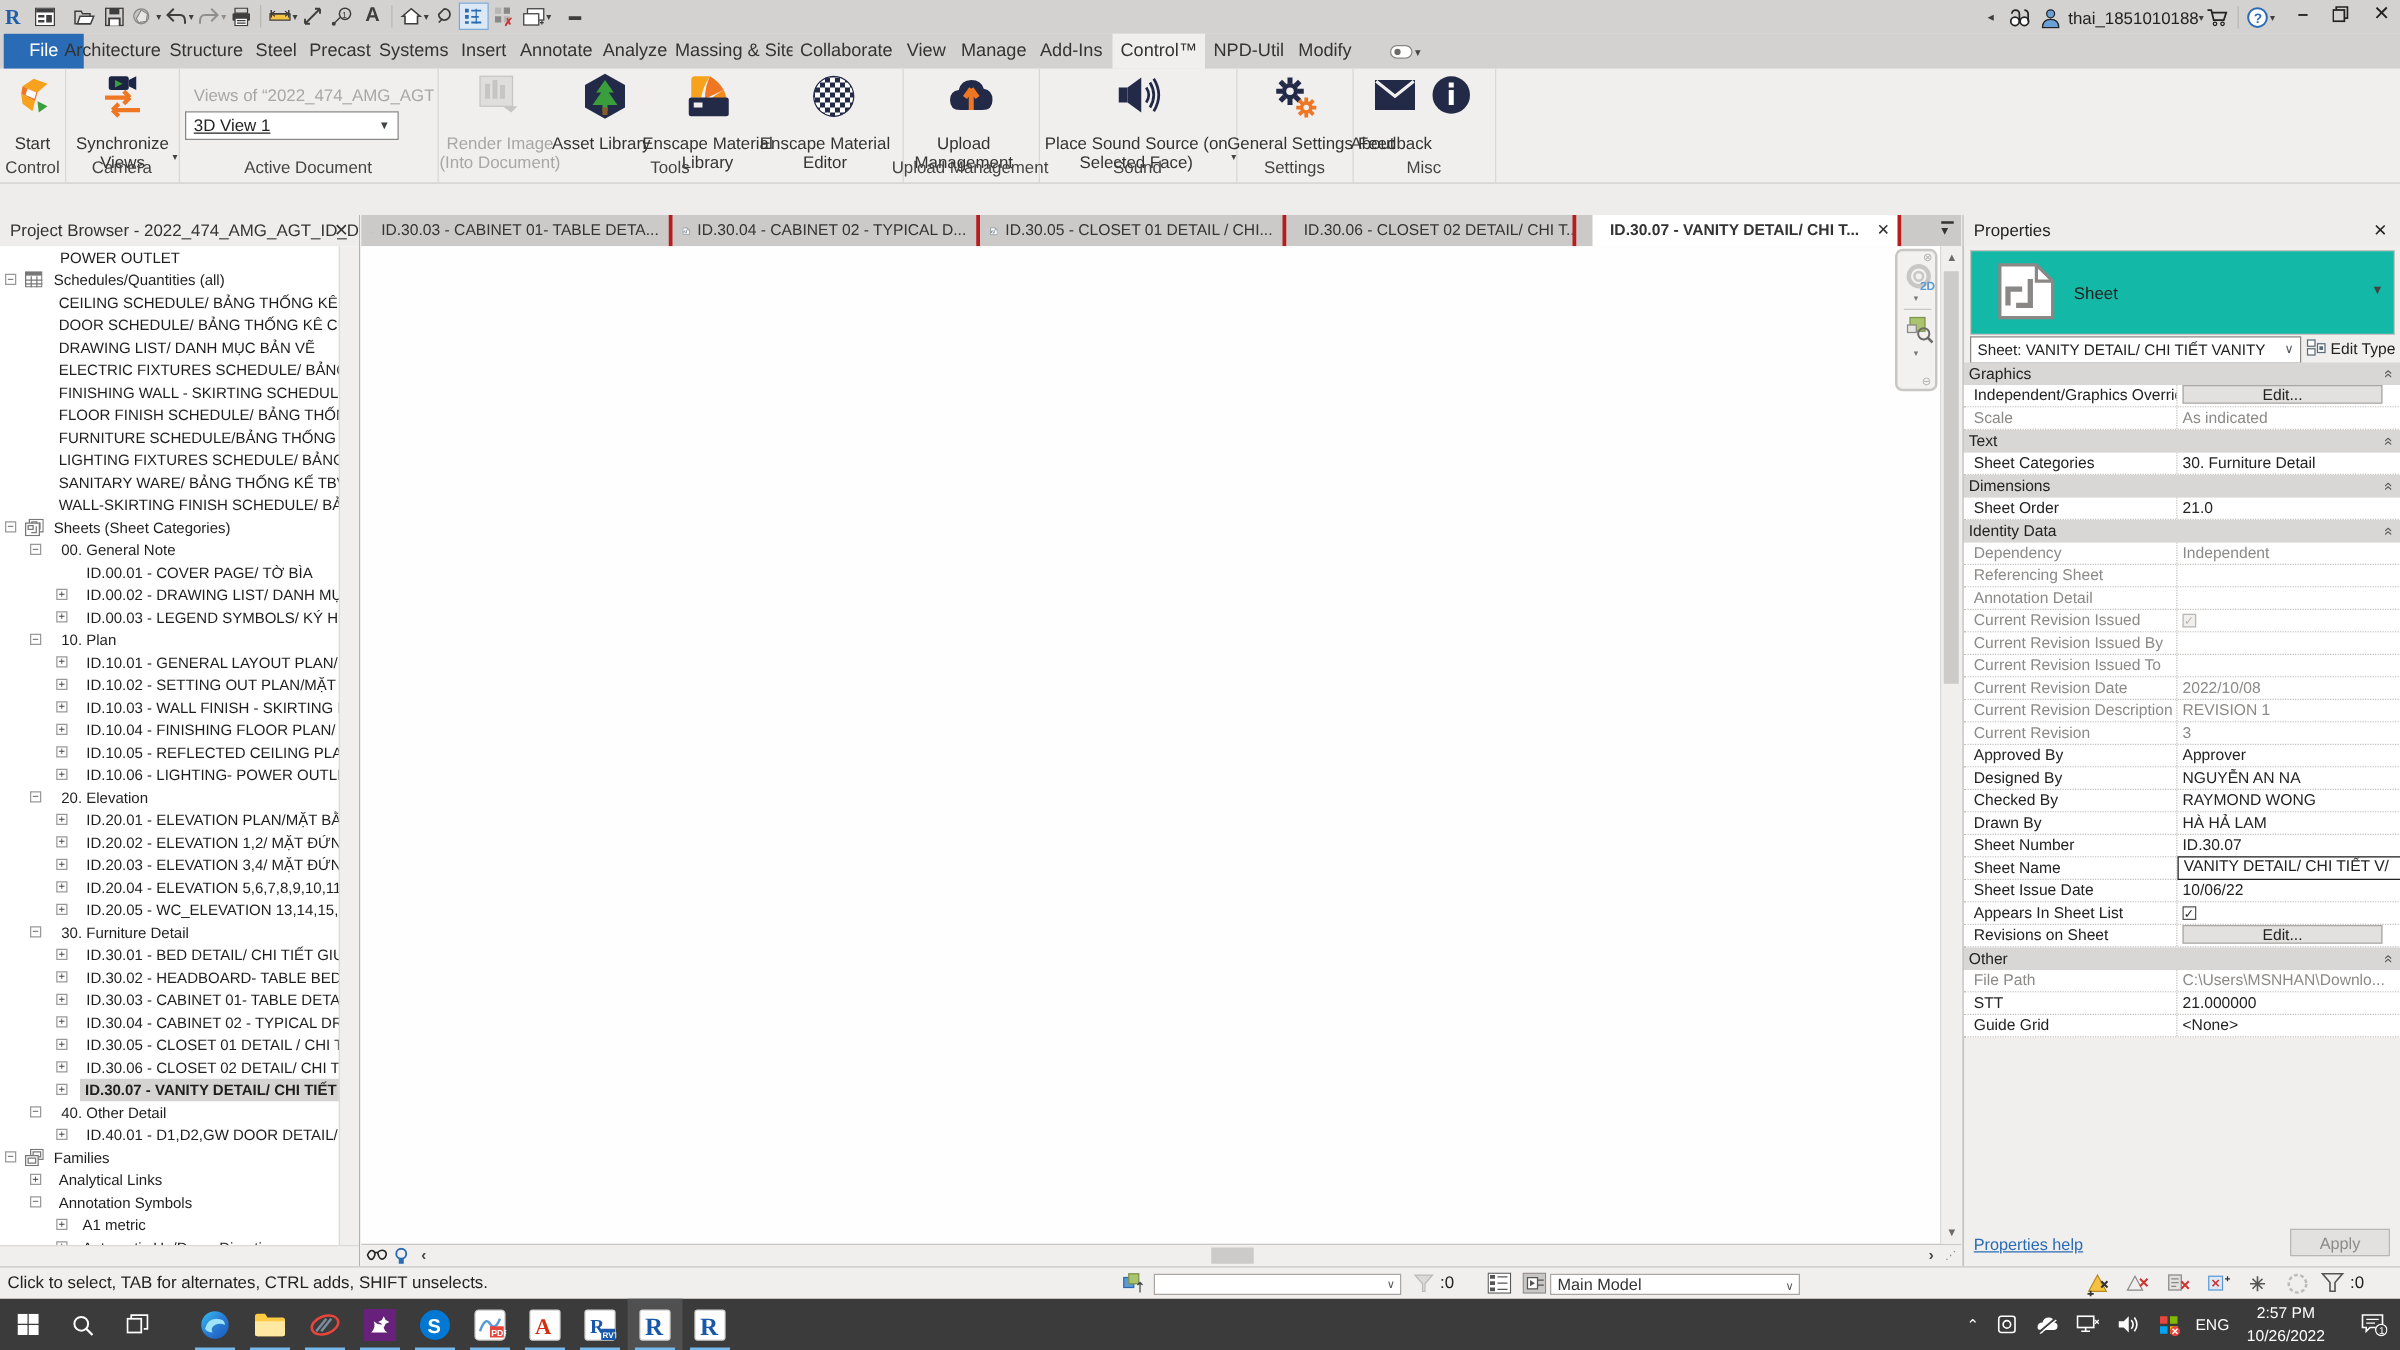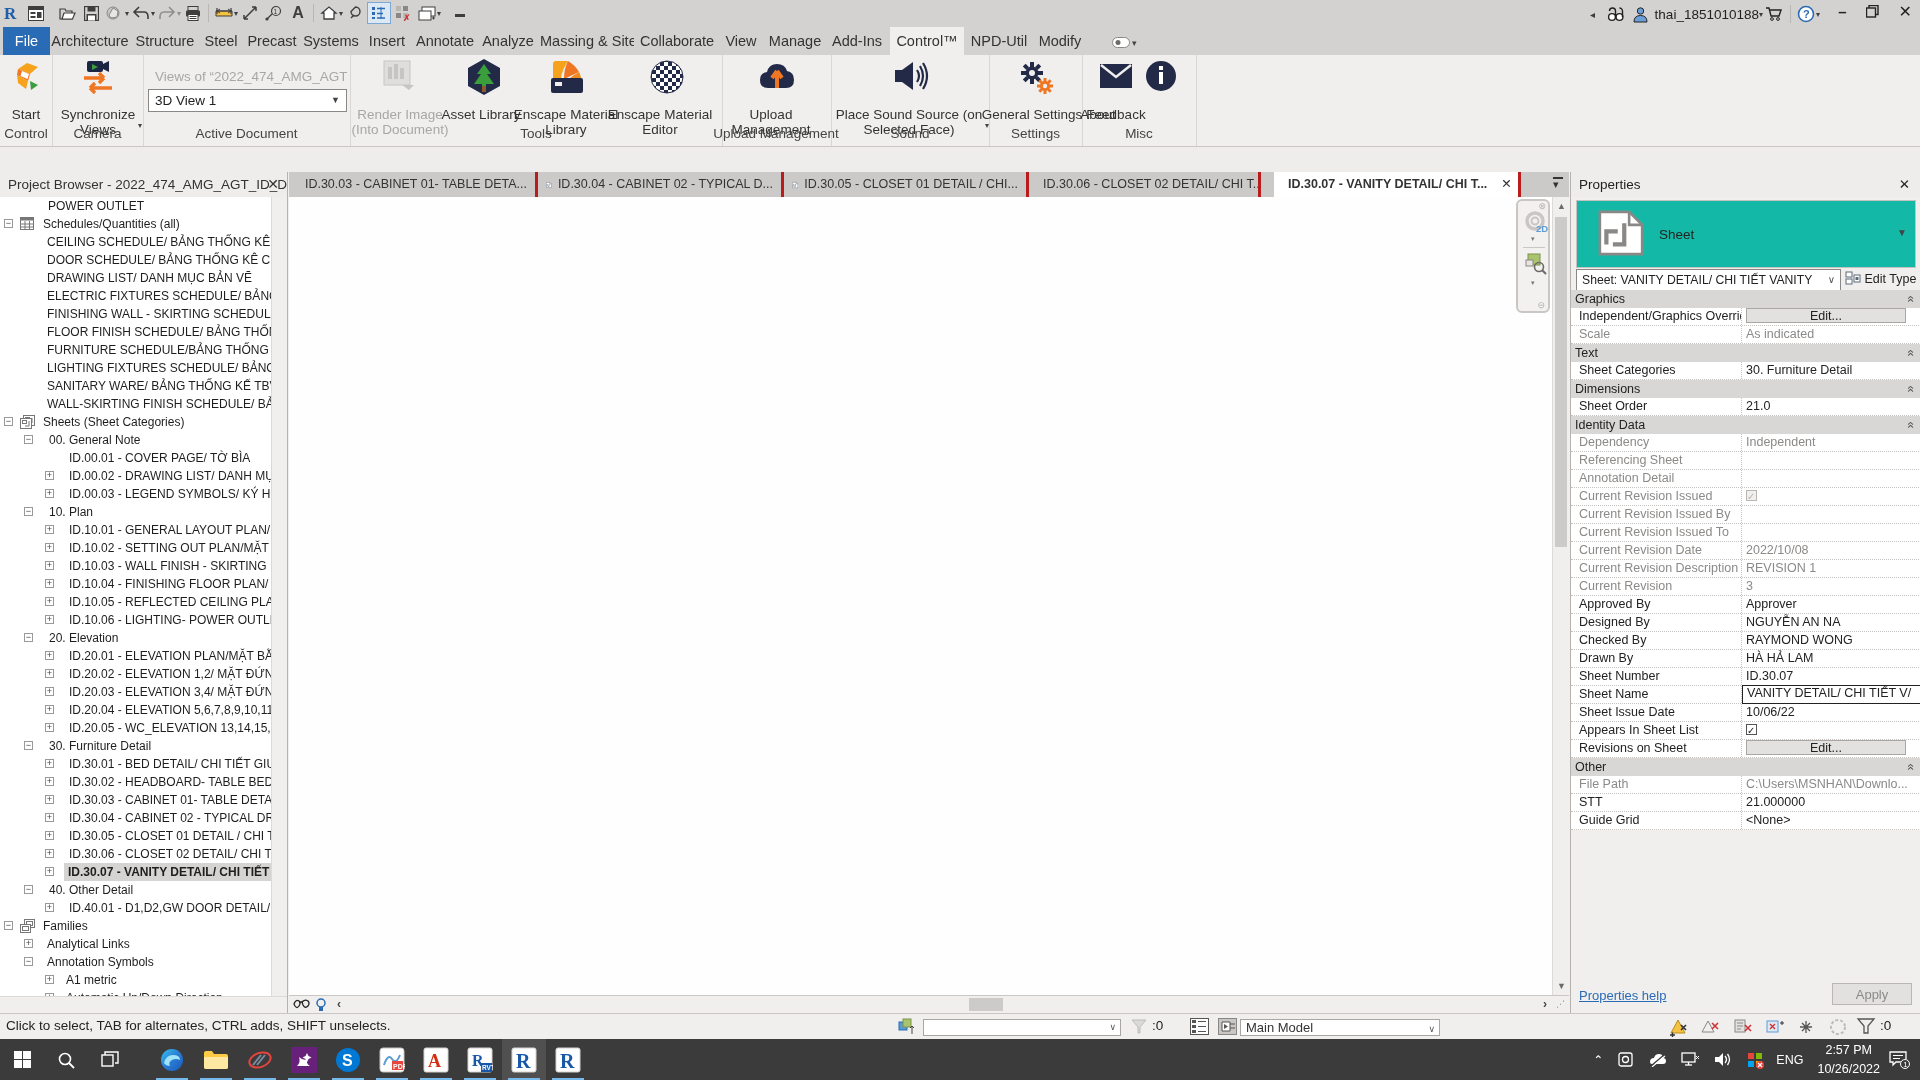--- a/index.html
+++ b/index.html
@@ -251,21 +251,21 @@
       <div class="qicon">
           <svg width="13" height="13" viewBox="0 0 13 13">
             <rect x="3" y="0.5" width="9" height="9" fill="none" stroke="#222" stroke-width="1.4"></rect>
             <rect x="0.5" y="3" width="9" height="9" fill="#d4d2d0" stroke="#222" stroke-width="1.4"></rect>
           </svg>
         </div>
       <div style="color:#222; font-size:16px;">✕</div>
     </div>
   </div>
   <div id="tabrow">
-    <div class="tab filetab" style="left:3px; width:47px;">File</div>
+    <div class="tab filetab" style="left:3px; width:64px;">File</div>
     <div class="tab" style="left:50px; width:80px;">Architecture</div>
     <div class="tab" style="left:134px; width:62px;">Structure</div>
     <div class="tab" style="left:200px; width:42px;">Steel</div>
     <div class="tab" style="left:246px; width:52px;">Precast</div>
     <div class="tab" style="left:302px; width:58px;">Systems</div>
     <div class="tab" style="left:364px; width:46px;">Insert</div>
     <div class="tab" style="left:414px; width:62px;">Annotate</div>
     <div class="tab" style="left:480px; width:56px;">Analyze</div>
     <div class="tab" style="left:540px; width:94px;">Massing &amp; Site</div>
     <div class="tab" style="left:638px; width:78px;">Collaborate</div>
@@ -306,21 +306,21 @@
       <path d="M23 5 L29 2 L29 13 L23 10 Z" fill="#1d2545"></path>
       <path d="M12 5 L18 8 L12 11 Z" fill="#3a9e3d"></path>
       <path d="M4 19 L24 19 M24 19 L19 14 M24 19 L19 24" stroke="#ef7622" stroke-width="3.4" fill="none"></path>
       <path d="M32 29 L10 29 M10 29 L15 24 M10 29 L15 34" stroke="#ef7622" stroke-width="3.4" fill="none"></path>
     </svg>
     <div class="rbtnlabel" style="left:55px; top:52px; width:86px;">Synchronize<br>Views</div>
     <div style="position:absolute; left:138px; top:66px; font-size:8px; color:#444;">▾</div>
     <div class="rlabel" style="left:52px; width:91px;">Camera</div>
 
     <div class="rbtnlabel gray" style="left:150px; top:14px; width:197px; text-align:left; padding-left:5px; overflow:hidden;">Views of “2022_474_AMG_AGT_...</div>
-    <div style="position:absolute; left:148px; top:34px; width:199px; height:23px; background:#fff; border:1px solid #8a8886; font-size:13.5px; line-height:21px; padding-left:6px; color:#222;">3D View 1<span style="position:absolute; right:6px; font-size:9px; color:#444;">▼</span></div>
+    <div style="position:absolute; left:148px; top:34px; width:171px; height:23px; background:#fff; border:1px solid #8a8886; font-size:13.5px; line-height:21px; padding-left:6px; color:#222;text-decoration:underline;">3D View 1<span style="position:absolute; right:6px; font-size:9px; color:#444;">▼</span></div>
     <div class="rlabel" style="left:143px; width:207px;">Active Document</div>
 
     <svg style="position:absolute; left:382px; top:4px; opacity:.4;" width="36" height="36" viewBox="0 0 36 36">
       <rect x="2" y="2" width="26" height="24" fill="#c9c6c4" stroke="#8a8886"></rect>
       <rect x="6" y="8" width="4" height="12" fill="#8a8886"></rect>
         <rect x="12" y="5" width="4" height="15" fill="#8a8886"></rect>
         <rect x="18" y="9" width="4" height="11" fill="#8a8886"></rect>
       <path d="M20 26 L32 26 L27 31 Z" fill="#8a8886"></path>
     </svg>
     <div class="rbtnlabel gray" style="left:345px; top:52px; width:110px;">Render Image<br>(Into Document)</div>
@@ -986,21 +986,21 @@
         </svg>
       <svg style="margin-right:12px;" width="18" height="18" viewBox="0 0 18 18">
           <rect x="2" y="2" width="6" height="6" fill="#e8453c"></rect>
           <rect x="10" y="2" width="6" height="6" fill="#7fba00"></rect>
           <rect x="2" y="10" width="6" height="6" fill="#00a4ef"></rect>
           <rect x="10" y="10" width="6" height="6" fill="#ffb900"></rect>
           <circle cx="14" cy="14" r="4" fill="#e8453c"></circle>
           <path d="M12 12 l4 4 m0 -4 l-4 4" stroke="#fff" stroke-width="1.2"></path>
         </svg>
       <div style="margin-right:14px; font-size:12.5px;">ENG</div>
-      <div style="margin-right:8px; text-align:center; font-size:12.5px; line-height:1.45;">2:57 PM<br>10/26/2022</div>
+      <div style="margin-right:28px; text-align:center; font-size:12.5px; line-height:1.45;">2:57 PM<br>10/26/2022</div>
       <svg style="margin-right:10px;" width="22" height="20" viewBox="0 0 22 20">
           <path d="M2 2 L18 2 L18 12 L8 12 L5 15 L5 12 L2 12 Z" fill="none" stroke="#fff" stroke-width="1.3"></path>
           <line x1="5" y1="5.5" x2="15" y2="5.5" stroke="#fff"></line>
           <line x1="5" y1="8.5" x2="12" y2="8.5" stroke="#fff"></line>
           <circle cx="17" cy="14" r="5" fill="#3b3b3b"></circle>
           <circle cx="17" cy="14" r="4.5" fill="none" stroke="#fff"></circle>
           <text x="15.2" y="17" font-size="8" fill="#fff">1</text>
         </svg>
     </div>
   </div>

